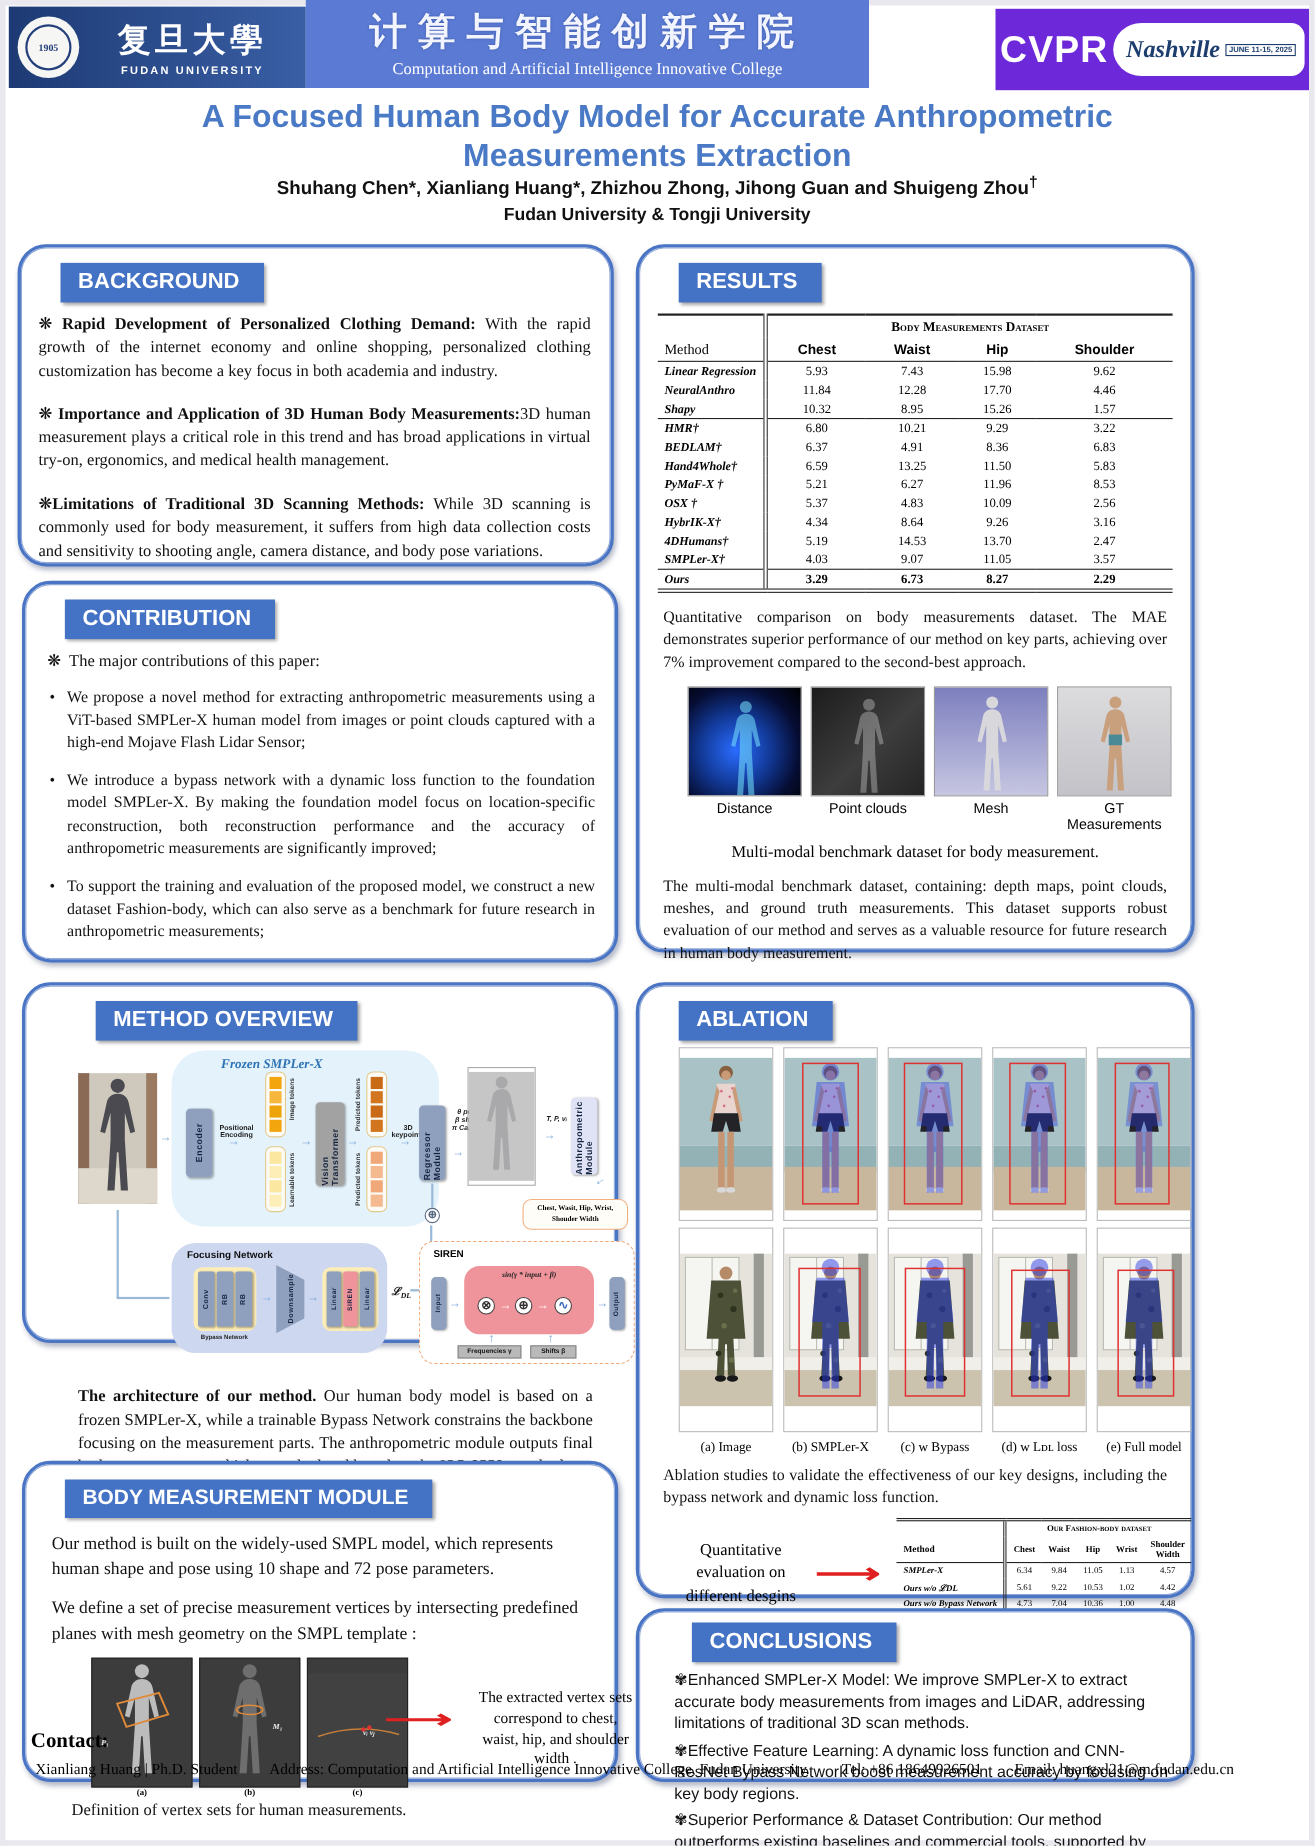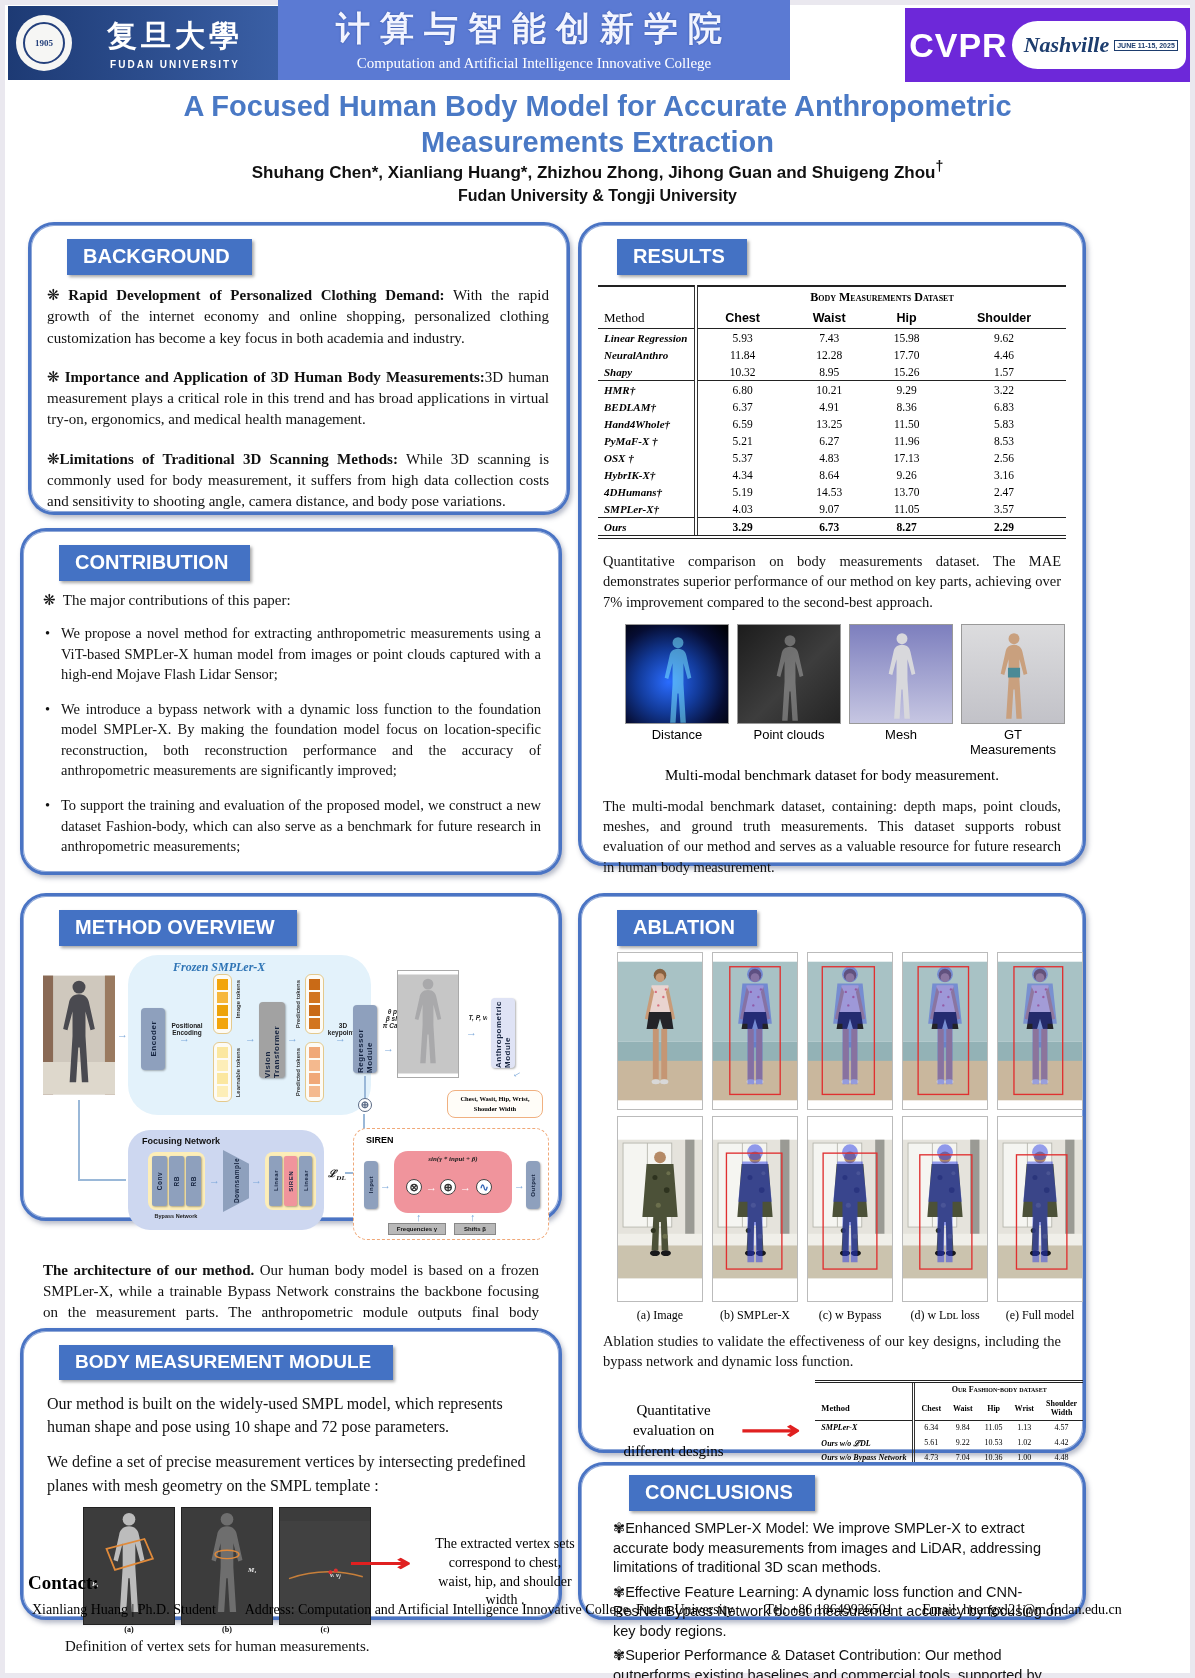--- a/index.html
+++ b/index.html
@@ -226,36 +226,36 @@
     <span class="guitar">
       <span class="nashville">Nashville</span>
       <span class="cvpr-dates">JUNE 11-15, 2025</span>
     </span>
   </div>
 
   <div class="main-title"><span>A Focused Human Body Model for Accurate Anthropometric Measurements Extraction</span></div>
   <div class="authors"><span>Shuhang Chen*, Xianliang Huang*, Zhizhou Zhong, Jihong Guan and Shuigeng Zhou</span><sup>†</sup></div>
   <div class="affiliation">Fudan University &amp; Tongji University</div>
 
-  <section class="box" style="left:28px;top:222px;width:542px;height:293px;">
+  <section class="box" style="left:16px;top:222px;width:542px;height:293px;">
     <div class="chip">BACKGROUND</div>
     <p class="bg-item"><span>❋</span> <b>Rapid Development of Personalized Clothing Demand:</b><span> With the rapid growth of the internet economy and online shopping, personalized clothing customization has become a key focus in both academia and industry.</span></p>
     <p class="bg-item"><span>❋</span> <b>Importance and Application of 3D Human Body Measurements:</b><span>3D human measurement plays a critical role in this trend and has broad applications in virtual try-on, ergonomics, and medical health management.</span></p>
     <p class="bg-item"><span>❋</span><b>Limitations of Traditional 3D Scanning Methods:</b><span> While 3D scanning is commonly used for body measurement, it suffers from high data collection costs and sensitivity to shooting angle, camera distance, and body pose variations.</span></p>
   </section>
 
   <section class="box" style="left:20px;top:528px;width:542px;height:347px;">
     <div class="chip">CONTRIBUTION</div>
     <p class="contrib-intro"><span>❋</span>&nbsp; <span>The major contributions of this paper:</span></p>
     <p class="contrib-li"><span class="dot">•</span><span>We propose a novel method for extracting anthropometric measurements using a ViT-based SMPLer-X human model from images or point clouds captured with a high-end Mojave Flash Lidar Sensor;</span></p>
     <p class="contrib-li"><span class="dot">•</span><span>We introduce a bypass network with a dynamic loss function to the foundation model SMPLer-X. By making the foundation model focus on location-specific reconstruction, both reconstruction performance and the accuracy of anthropometric measurements are significantly improved;</span></p>
     <p class="contrib-li"><span class="dot">•</span><span>To support the training and evaluation of the proposed model, we construct a new dataset Fashion-body, which can also serve as a benchmark for future research in anthropometric measurements;</span></p>
   </section>
 
-  <section class="box" style="left:20px;top:893px;width:542px;height:328px;">
+  <section class="box" style="left:20px;top:893px;width:542px;height:328px;padding-left:28px;">
     <div class="chip">METHOD OVERVIEW</div>
 
     <div class="mdiag">
 
       <svg class="abs" style="left:20px;top:22px" width="72" height="126" viewBox="0 0 100 165">
         <rect width="100" height="165" fill="#cfc8bd"></rect>
         <rect x="0" width="14" height="165" fill="#8a6a55"></rect>
           <rect x="86" width="14" height="165" fill="#9a7a60"></rect>
         <rect y="120" width="100" height="45" fill="#ded8cc"></rect>
         <use href="#sym-person" fill="#4a4a50"></use>
@@ -512,21 +512,21 @@
             <td class="m">PyMaF-X †</td>
             <td class="v vsep">5.21</td>
             <td class="v">6.27</td>
             <td class="v">11.96</td>
             <td class="v">8.53</td>
           </tr>
         <tr>
             <td class="m">OSX †</td>
             <td class="v vsep">5.37</td>
             <td class="v">4.83</td>
-            <td class="v">17.13</td>
+            <td class="v">10.09</td>
             <td class="v">2.56</td>
           </tr>
         <tr>
             <td class="m">HybrIK-X†</td>
             <td class="v vsep">4.34</td>
             <td class="v">8.64</td>
             <td class="v">9.26</td>
             <td class="v">3.16</td>
           </tr>
         <tr>

